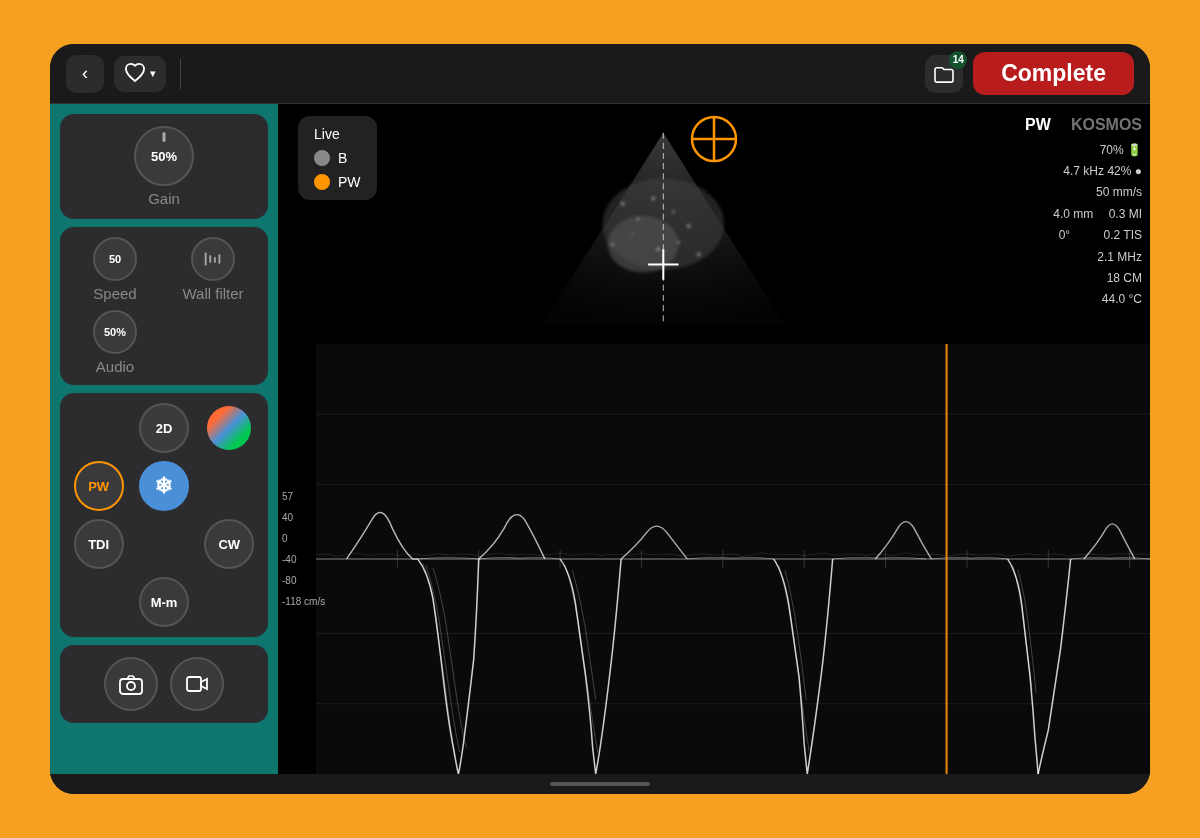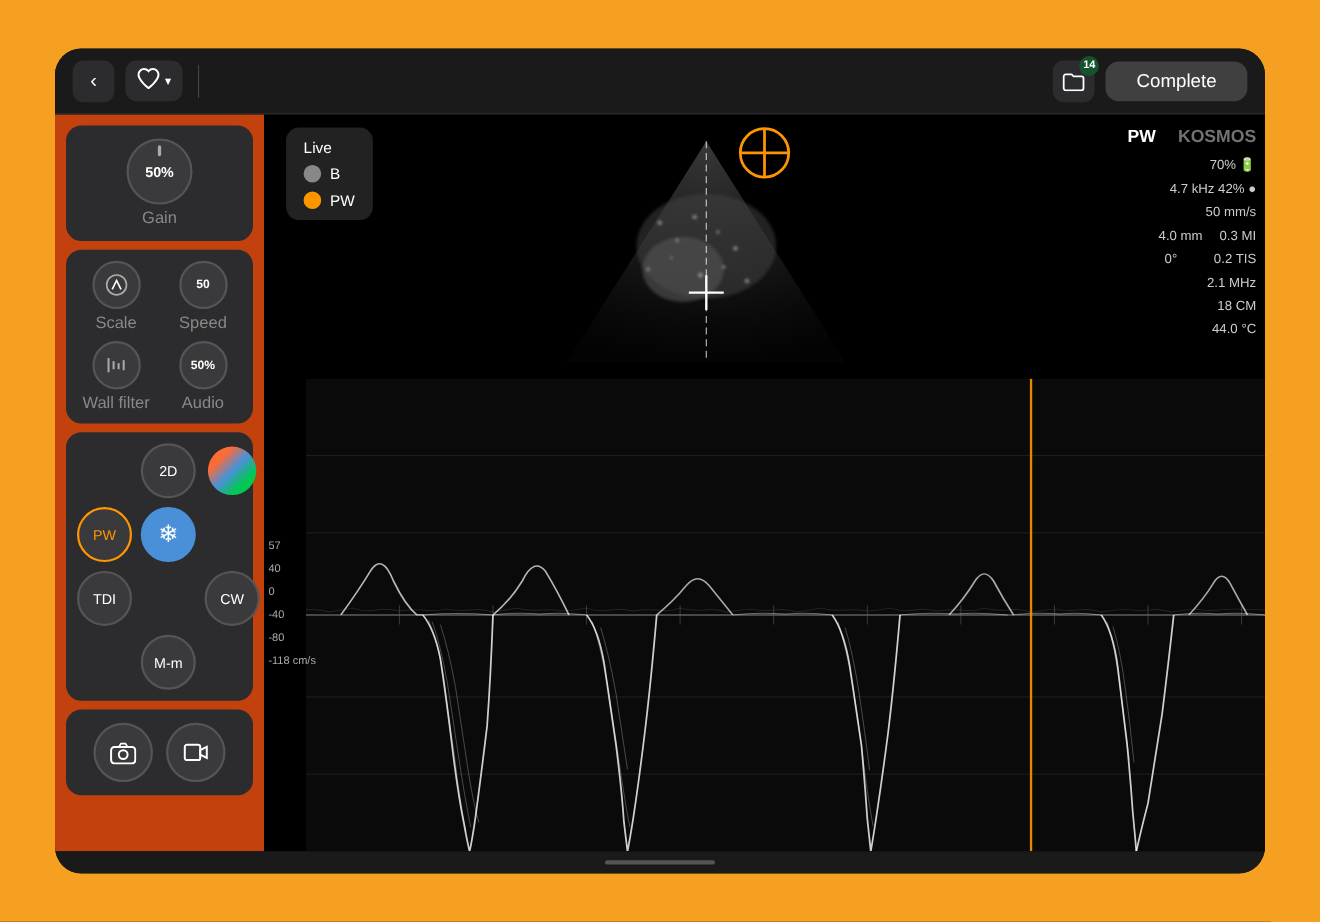--- a/index.html
+++ b/index.html
@@ -84,39 +84,39 @@
       font-size: 10px;
       font-weight: bold;
       width: 18px;
       height: 18px;
       border-radius: 9px;
       display: flex;
       align-items: center;
       justify-content: center;
     }
     .complete-btn {
-      background: #404040;
+      background: #b91c1c;
       color: white;
       border-radius: 12px;
       padding: 8px 28px;
-      font-size: 17px;
-      font-weight: 400;
+      font-size: 23px;
+      font-weight: 700;
       cursor: pointer;
       border: none;
     }
     
     .main-content {
       flex: 1;
       display: flex;
       overflow: hidden;
     }
     
     .sidebar {
-      width: 190px;
-      background: #c2410c;
+      width: 228px;
+      background: #0f766e;
       padding: 10px;
       display: flex;
       flex-direction: column;
       gap: 8px;
       flex-shrink: 0;
     }
     .panel {
       background: #2c2c2e;
       border-radius: 14px;
       padding: 10px;
@@ -216,21 +216,21 @@
     }
     .mode-btn {
       width: 50px;
       height: 50px;
       border-radius: 50%;
       display: flex;
       align-items: center;
       justify-content: center;
       color: white;
       font-size: 13px;
-      font-weight: 400;
+      font-weight: 700;
       cursor: pointer;
       border: 2px solid #555;
       background: #3a3a3c;
     }
     .mode-btn.active-orange {
       border-color: #FF9500;
       color: #FF9500;
     }
     .mode-btn.active-blue {
       background: #4A90D9;
@@ -386,29 +386,20 @@
 
     <div class="sidebar">
 
       <div class="panel gain-panel">
         <div class="dial">50%</div>
         <span class="control-label">Gain</span>
       </div>
 
       <div class="panel controls-panel">
         <div class="control-item">
-          <div class="small-dial">
-            <svg width="24" height="24" viewBox="0 0 24 24" fill="none">
-              <circle cx="12" cy="12" r="9" stroke="#aaa" stroke-width="1.5"></circle>
-              <path d="M8 16 L12 8 L16 16" stroke="white" stroke-width="1.5"></path>
-            </svg>
-          </div>
-          <span class="control-label">Scale</span>
-        </div>
-        <div class="control-item">
           <div class="small-dial">50</div>
           <span class="control-label">Speed</span>
         </div>
         <div class="control-item">
           <div class="small-dial">
             <svg width="22" height="22" viewBox="0 0 24 24" fill="none">
               <rect x="3" y="5" width="2" height="14" fill="#aaa"></rect>
               <rect x="8" y="8" width="2" height="8" fill="#aaa"></rect>
               <rect x="13" y="10" width="2" height="6" fill="#aaa"></rect>
               <rect x="18" y="7" width="2" height="10" fill="#aaa"></rect>

